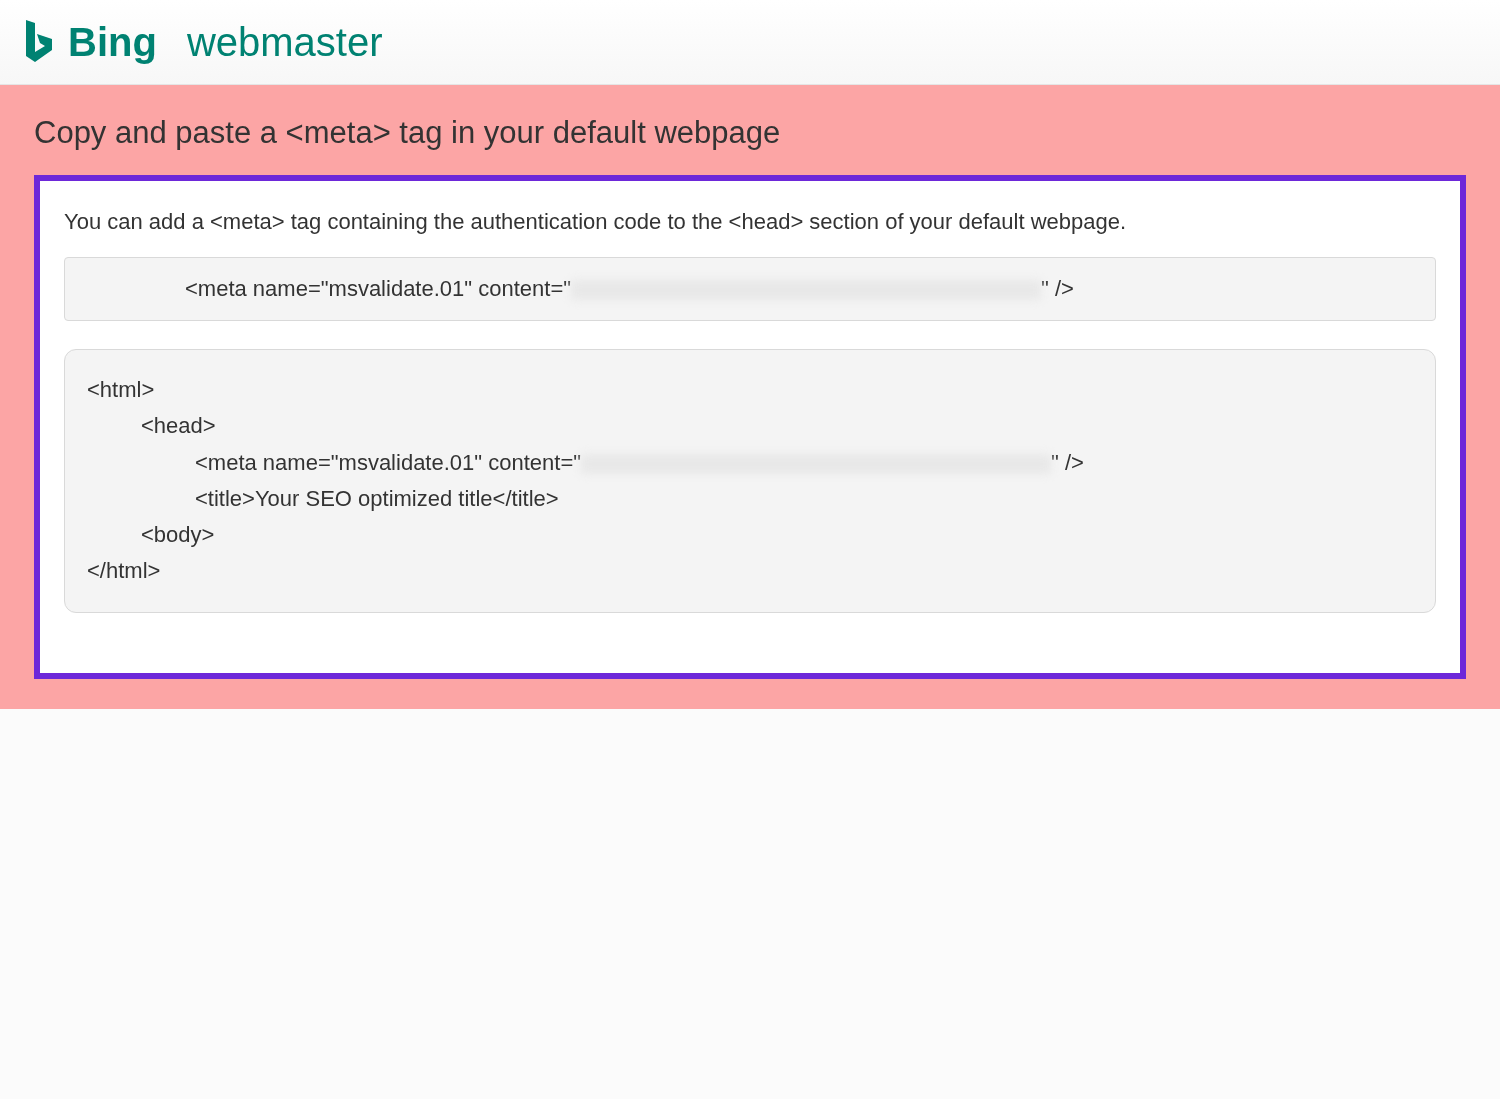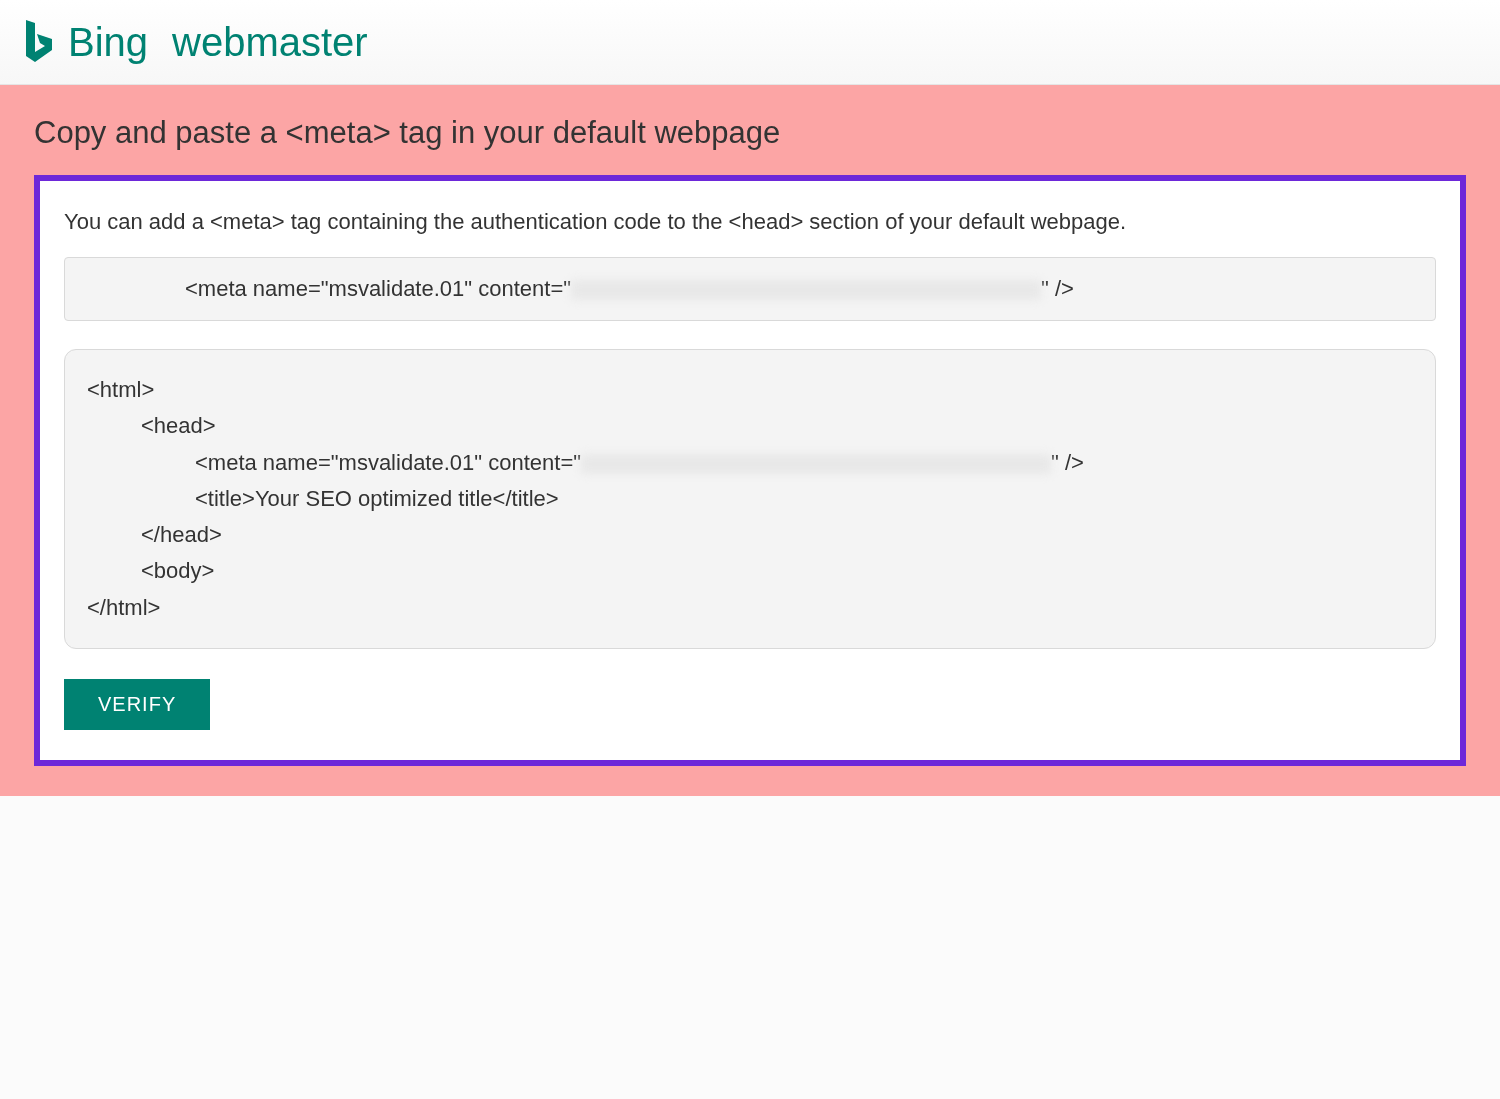--- a/index.html
+++ b/index.html
@@ -24,28 +24,28 @@
       align-items: center;
       gap: 10px;
     }
     .bing-icon {
       width: 38px;
       height: 48px;
       fill: #008272;
     }
     .bing-text {
       font-size: 40px;
-      font-weight: 400;
+      font-weight: 700;
       color: #008272;
     }
     .webmaster-text {
       font-size: 40px;
       font-weight: 300;
       color: #008272;
-      margin-left: 24px;
+      margin-left: 30px;
     }
     .content {
       padding: 30px 34px 30px 34px;
       background: #fca5a5;
     }
     .section-title {
       font-size: 31px;
       font-weight: 400;
       color: #333;
       margin-bottom: 24px;
@@ -139,20 +139,18 @@
     <div class="code-block centered">
       <span>&lt;meta name="msvalidate.01" content="</span><span class="blurred">XXXXXXXXXXXXXXXXXXXXXXXXXXXXXXXX</span><span>" /&gt;</span>
     </div>
 
 
     <div class="example-block">
       <span class="line">&lt;html&gt;</span>
       <span class="line indent-1">&lt;head&gt;</span>
       <span class="line indent-2"><span>&lt;meta name="msvalidate.01" content="</span><span class="blurred">XXXXXXXXXXXXXXXXXXXXXXXXXXXXXXXX</span><span>" /&gt;</span></span>
       <span class="line indent-2">&lt;title&gt;Your SEO optimized title&lt;/title&gt;</span>
-      <span class="line indent-1">&lt;/head&gt;</span>
       <span class="line indent-1">&lt;body&gt;</span>
       <span class="line">&lt;/html&gt;</span>
     </div>
 
-    <button class="verify-button">VERIFY</button>
   </div>
 </div>
 
 </body></html>

